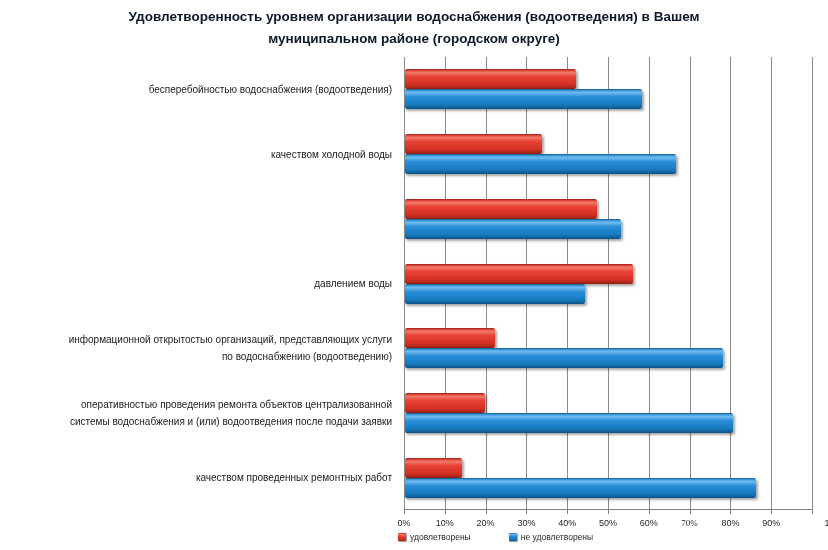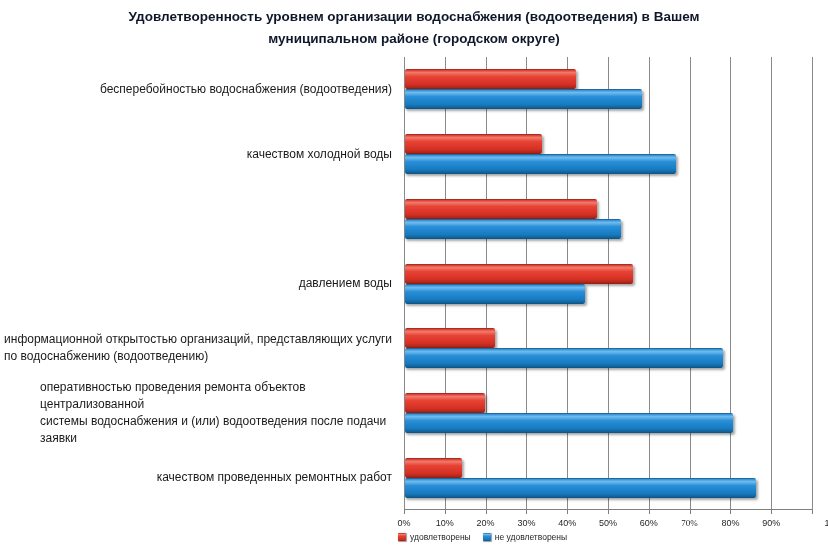--- a/index.html
+++ b/index.html
@@ -31,24 +31,24 @@
   .s0 { background:linear-gradient(to bottom,
         #8e2016 0%, #e3473a 8%, #f07a6b 18%, #e74233 38%, #e03a2e 55%,
         #d23023 78%, #a32317 96%, #7c1a10 100%); }
   .s1 { background:linear-gradient(to bottom,
         #14537f 0%, #3c9ade 8%, #6fbcee 18%, #2b8fd8 38%, #1f86d0 55%,
         #177abd 78%, #0f5c94 96%, #0c4a77 100%); }
   .cat-labels { position:absolute; left:0; top:57px; width:398px; height:453px; }
   .cat {
     position:absolute; right:0; width:100%; box-sizing:border-box; padding-right:6px;
     display:flex; align-items:center; justify-content:flex-end;
-    font-size:12px; line-height:17px; color:#1a1a1a;
+    text-align:right; font-size:10px; line-height:17px; color:#1a1a1a;
     white-space:pre-line;
   }
-  .legend { position:absolute; left:398px; top:532px; display:flex; gap:12px; align-items:center; }
+  .legend { position:absolute; left:398px; top:532px; display:flex; gap:38px; align-items:center; }
   .legend-item { display:flex; align-items:center; gap:4px; font-size:8.5px; color:#262626; }
   .legend-marker { width:8px; height:8px; border-radius:1px; box-shadow:0.5px 0.5px 1px rgba(0,0,0,0.4); flex:0 0 auto; }
 </style>
 </head>
 <body>
 
 <div class="chart">
   <div class="chart-title">Удовлетворенность уровнем организации водоснабжения (водоотведения) в Вашем
 муниципальном районе (городском округе)</div>
 

